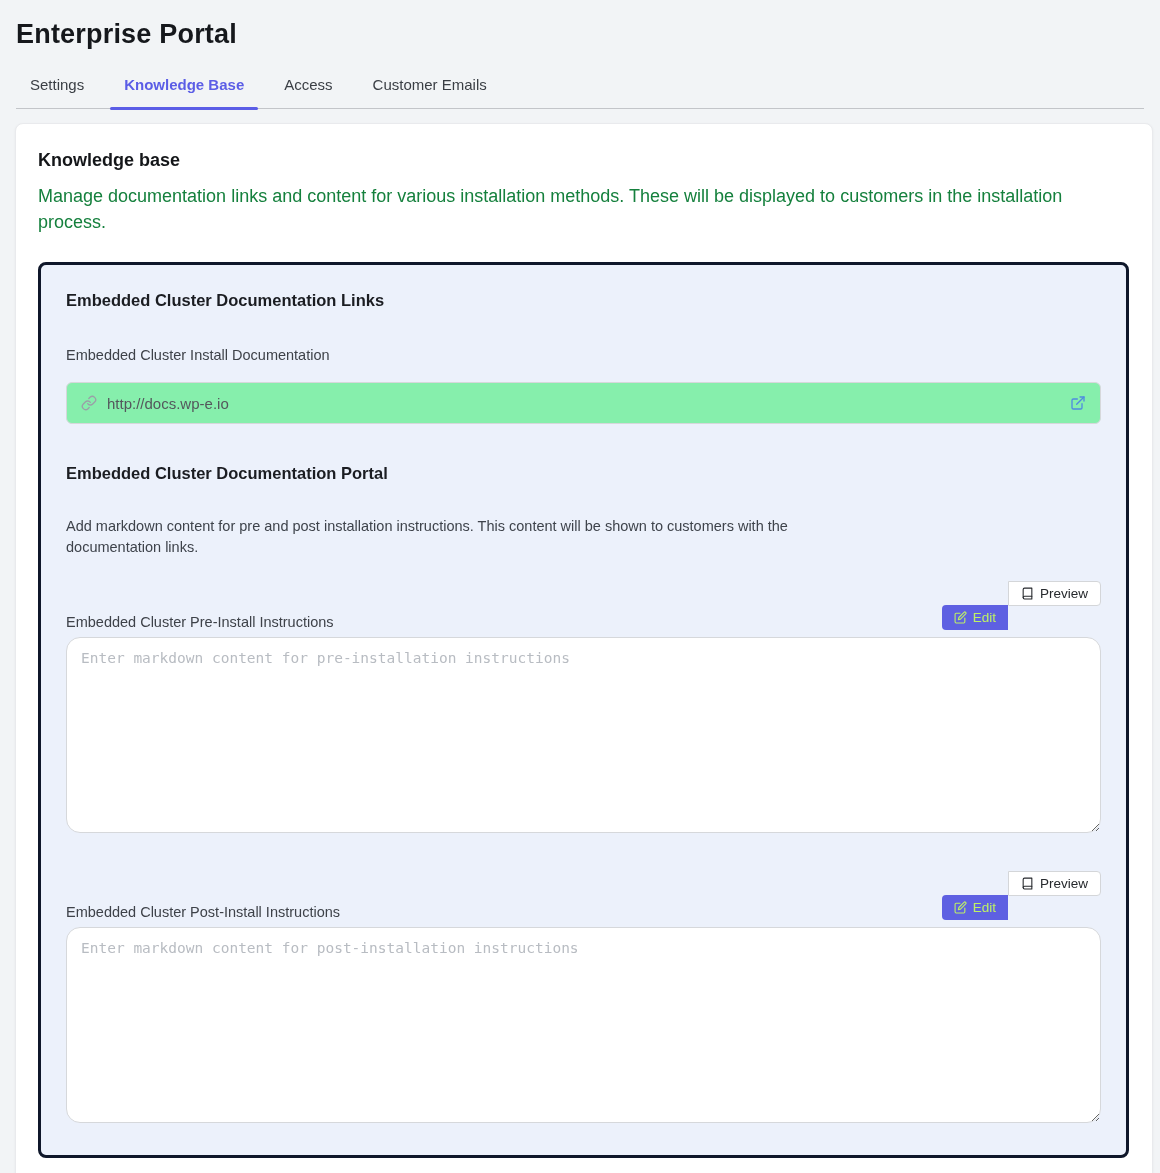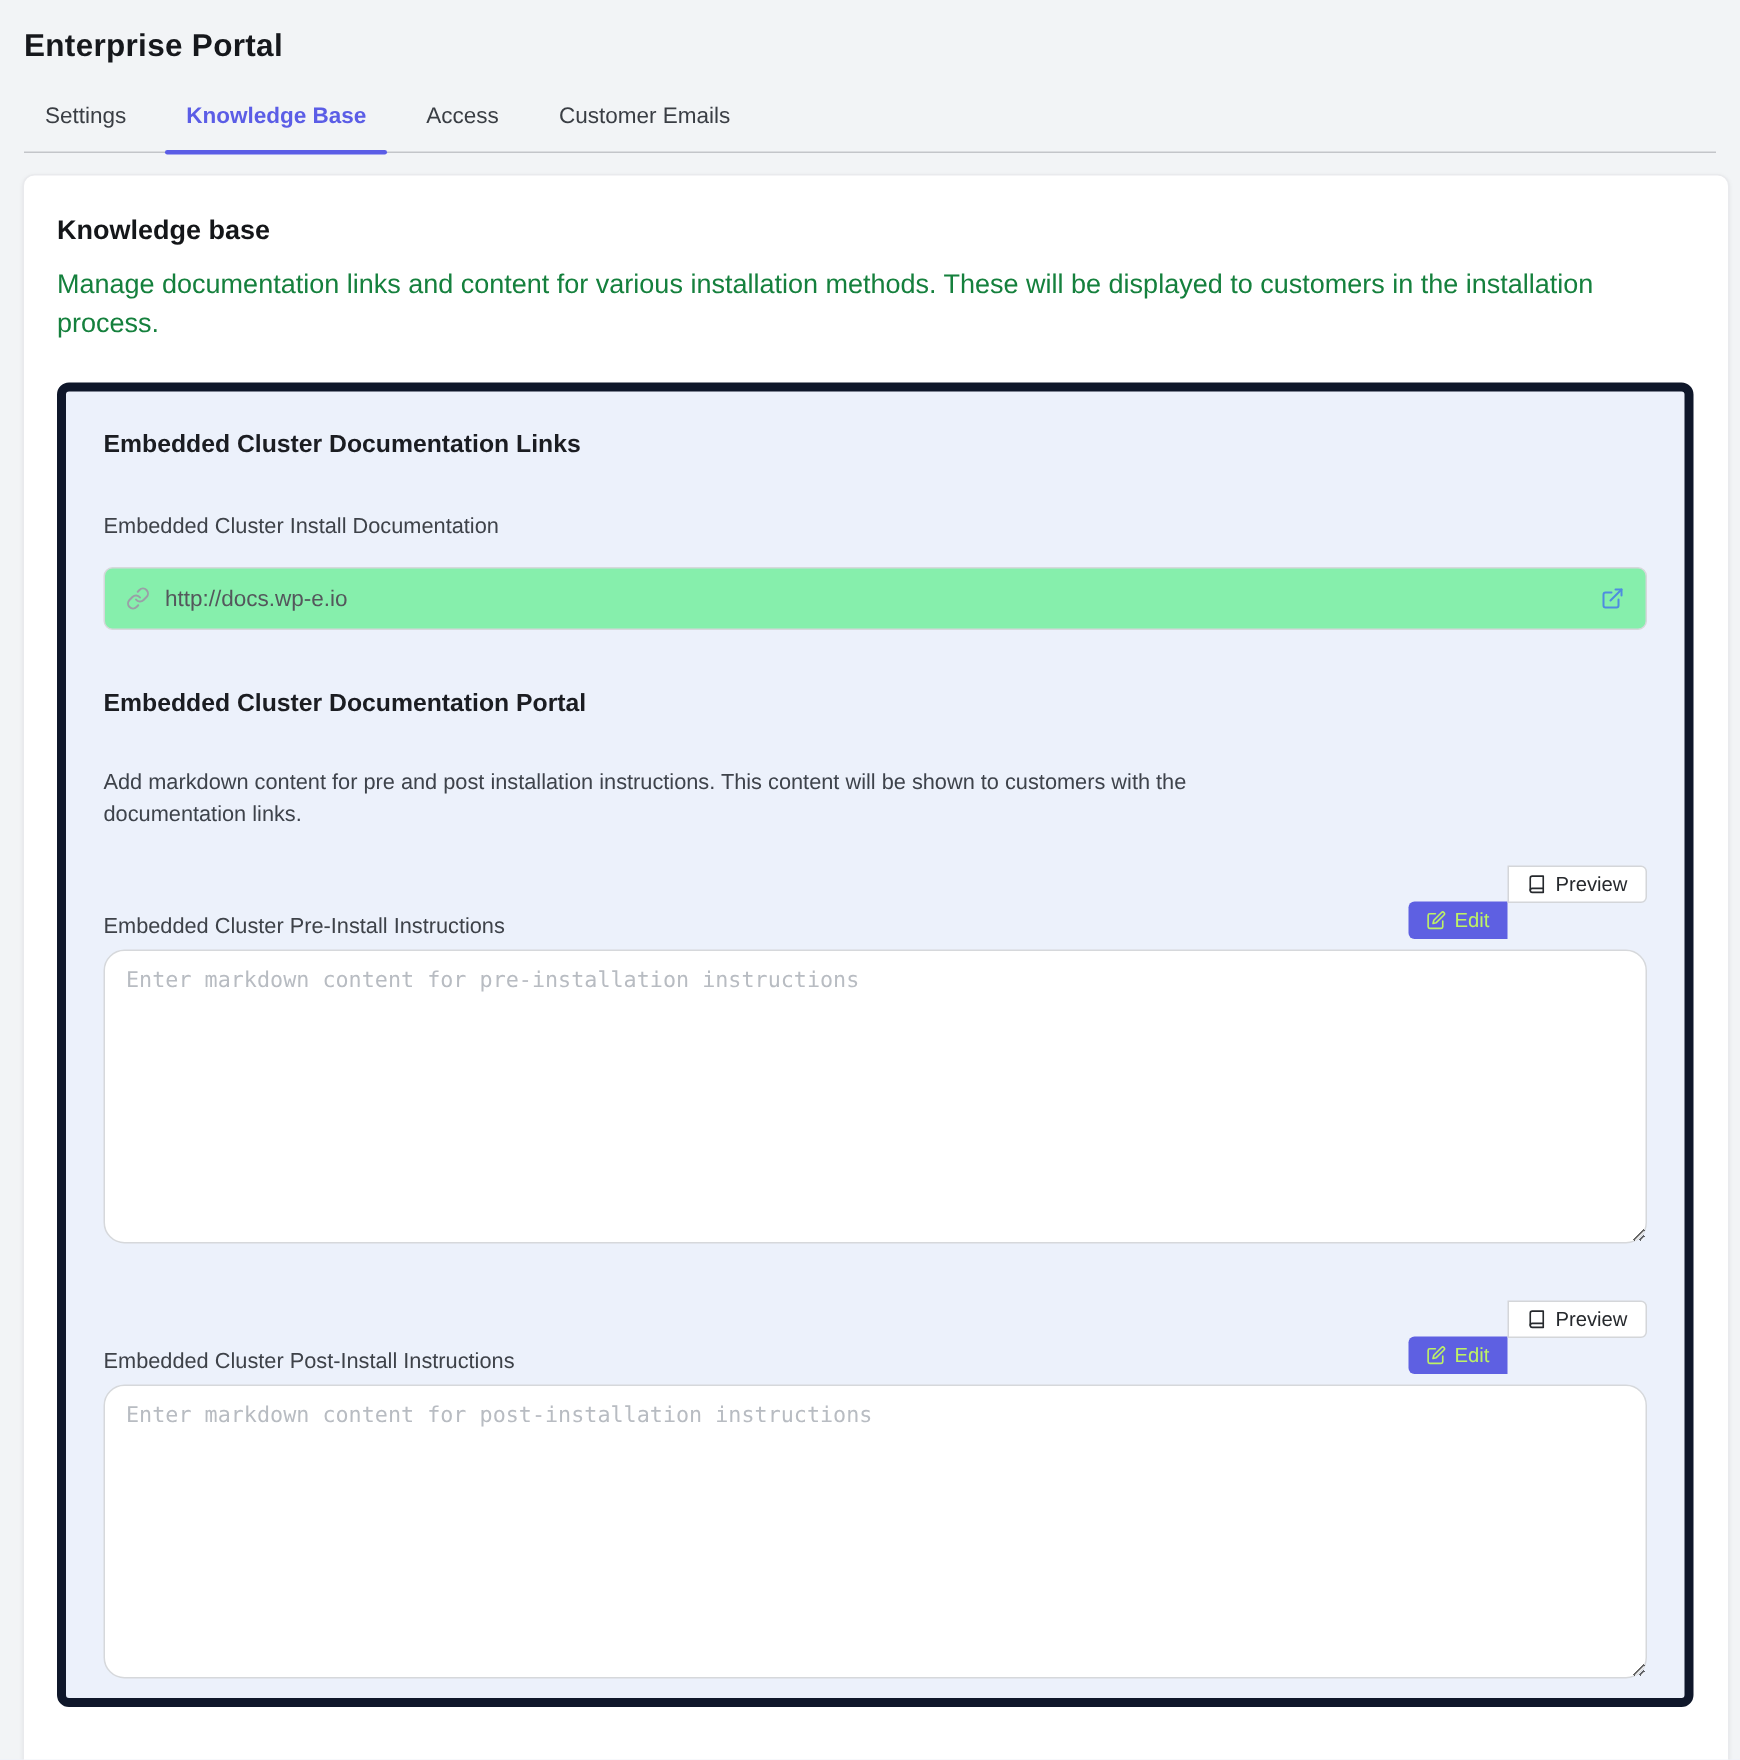--- a/index.html
+++ b/index.html
@@ -6,21 +6,21 @@
   html, body { width: 1160px; height: 1173px; overflow: hidden; }
   body {
     background: #f2f4f6;
     font-family: "Liberation Sans", sans-serif;
     color: #1a1d21;
   }
 
   
   .app-header { padding: 19px 16px 0 16px; }
   .app-title {
-    font-size: 21px;
+    font-size: 27px;
     font-weight: 700;
     letter-spacing: 0.2px;
     color: #16181c;
   }
 
   
   .tabs {
     display: flex;
     margin: 19px 16px 0 16px;
     border-bottom: 1px solid #c3c5c9;
@@ -79,23 +79,23 @@
   }
   .method-item.active { background: #e4edfc; }
   .method-label { font-size: 15.5px; font-weight: 500; color: #1d2025; }
   .method-icon { width: 19px; height: 19px; display: flex; align-items: center; justify-content: center; color: #2a2d32; }
   .method-icon svg { width: 19px; height: 19px; }
 
   
   .panel {
     flex: 1;
     background: #ecf1fb;
-    border: 6px solid #0f172a;
+    border: 3px solid #0f172a;
     border-radius: 8px;
-    padding: 26px 25px 13px 25px;
+    padding: 26px 25px 32px 25px;
   }
   .panel-heading { font-size: 16.5px; font-weight: 700; color: #1b1d22; }
   .field-label { font-size: 14.5px; color: #3e4249; }
   .links-label { margin-top: 37px; }
 
   
   .url-input-wrap {
     margin-top: 19px;
     height: 42px;
     background: #86efac;

